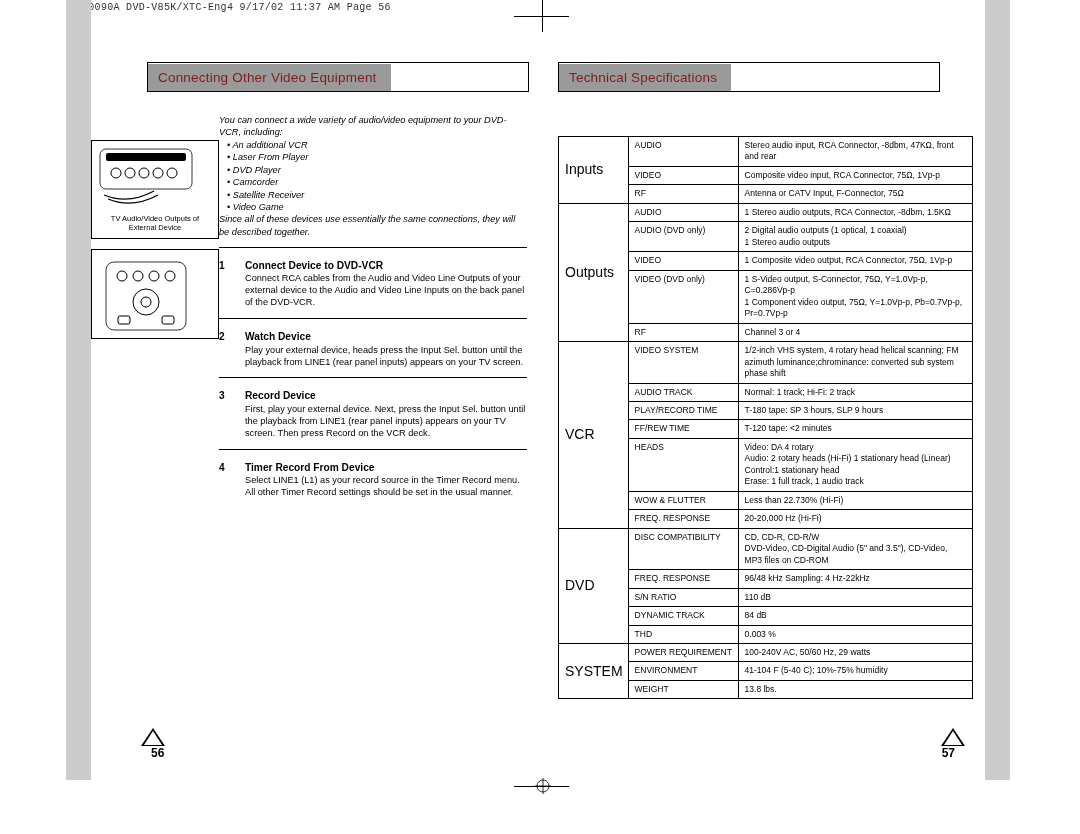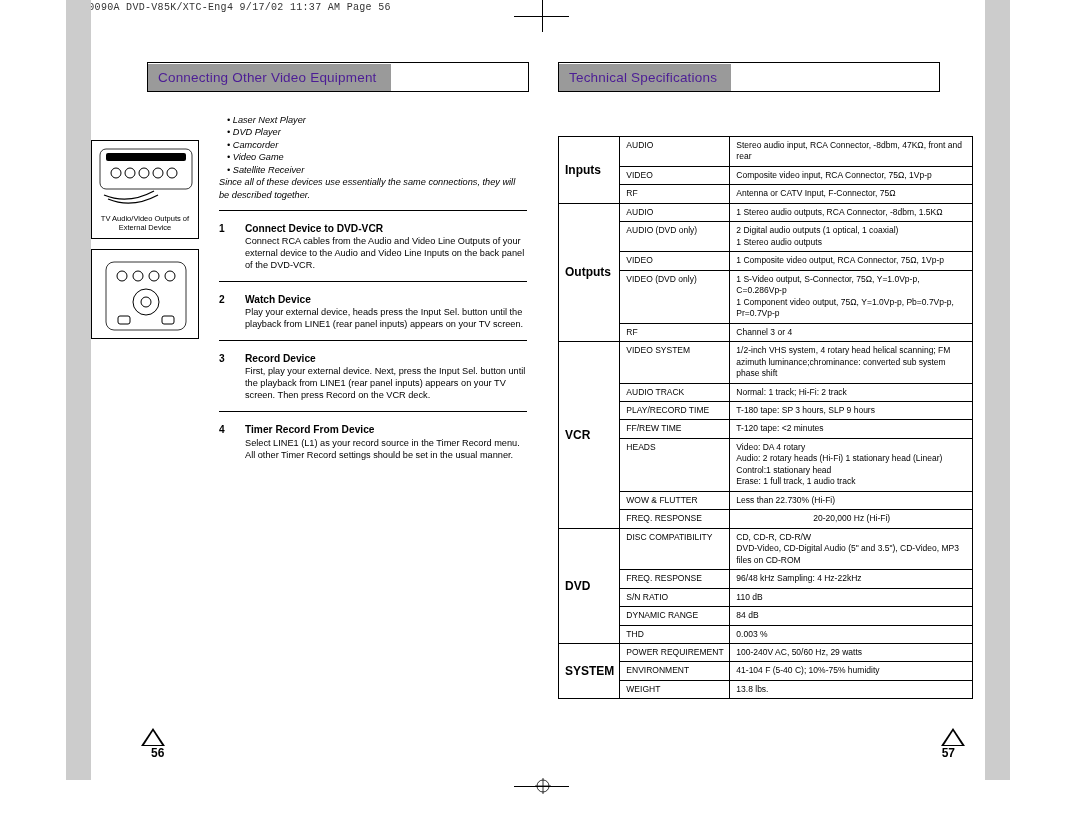--- a/index.html
+++ b/index.html
@@ -12,35 +12,35 @@
   .topmark:after{content:"";position:absolute;left:10px;top:-8px;height:32px;border-left:0.8px solid #000}
   .botmark{position:absolute;left:532px;top:788px;width:20px;height:26px}
   .botmark:before{content:"";position:absolute;left:-18px;top:-2px;width:55px;border-top:0.8px solid #000}
   .botmark svg{position:absolute;left:3px;top:-10px}
   .spread{position:absolute;left:91px;top:44px;width:894px;height:738px;display:flex}
   .page{width:447px;height:100%;position:relative;box-sizing:border-box;padding:10px 10px 0 10px}
   .page-l{padding-left:0}
   .title-box{border:1.3px solid #000;height:28px;display:flex;align-items:center;margin:8px 0 0 0}
   .page-l .title-box{margin-left:56px;margin-right:10px;width:380px}
   .page-r .title-box{margin-left:10px;width:380px}
-  .title-txt{background:#9a9a9a;color:#4c1d95;font-size:13.5px;font-weight:400;padding:6px 14px 6px 10px;letter-spacing:0.2px;height:15px;line-height:15px}
+  .title-txt{background:#9a9a9a;color:#7f1d1d;font-size:13.5px;font-weight:400;padding:6px 14px 6px 10px;letter-spacing:0.2px;height:15px;line-height:15px}
   .left-col{position:absolute;left:0;top:96px;width:116px}
-  .img-box{border:1px solid #000;width:108px;margin-bottom:10px;background:#fff;box-sizing:border-box;padding:6px}
+  .img-box{border:1px solid #000;width:128px;margin-bottom:10px;background:#fff;box-sizing:border-box;padding:6px}
   .caption{font-size:7.5px;text-align:center;line-height:1.2;margin-top:3px}
   .right-col{position:absolute;left:128px;top:70px;width:308px}
   .intro{font-style:italic;font-size:9.2px;line-height:1.35}
   .bullet{padding-left:8px}
   .step{margin-top:11px}
   .step-head{display:flex;font-size:10.2px;font-weight:bold;line-height:1.3}
   .step-num{width:26px}
   .step-body{font-size:9.2px;line-height:1.3;margin-left:26px;margin-top:1px}
   .hr{border-top:0.8px solid #000;margin-top:9px}
   .spec-table{position:absolute;left:20px;top:92px;border-collapse:collapse;width:415px}
   .spec-table td{border:0.8px solid #000;padding:3px 5px 3px 6px;font-size:8.5px;line-height:1.35;vertical-align:top}
-  .spec-table td.cat{font-weight:bold;width:46px;font-size:12px;vertical-align:middle}
+  .spec-table td.cat{font-weight:normal;width:46px;font-size:14px;vertical-align:middle}
   .spec-table td.key{width:98px}
   .pgnum{position:absolute;bottom:22px;font-size:12px;font-weight:bold}
   .page-l .pgnum{left:60px}
   .page-r .pgnum{right:30px}
   .tri{position:absolute;bottom:36px;width:0;height:0;border-left:12px solid transparent;border-right:12px solid transparent;border-bottom:18px solid #000}
   .page-l .tri{left:50px}
   .page-r .tri{right:20px}
   .tri:after{content:"";position:absolute;left:-9px;top:3px;border-left:9px solid transparent;border-right:9px solid transparent;border-bottom:14px solid #fff}
   .svg-area{width:96px;height:auto}
 </style>
@@ -92,25 +92,27 @@
             <circle cx="48" cy="46" r="13" fill="none" stroke="#000"></circle>
             <circle cx="48" cy="46" r="5" fill="none" stroke="#000"></circle>
             <rect x="20" y="60" width="12" height="8" rx="2" fill="none" stroke="#000"></rect>
             <rect x="64" y="60" width="12" height="8" rx="2" fill="none" stroke="#000"></rect>
           </svg>
         </div>
       </div>
 
       <div class="right-col">
         <div class="intro">
-          <div class="bullet">• <span>Laser Next Player</span></div>
+          <div>You can connect a wide variety of audio/video equipment to your DVD-VCR, including:</div>
+          <div class="bullet">• <span>An additional VCR</span></div>
+          <div class="bullet">• <span>Laser From Player</span></div>
           <div class="bullet">• <span>DVD Player</span></div>
           <div class="bullet">• <span>Camcorder</span></div>
+          <div class="bullet">• <span>Satellite Receiver</span></div>
           <div class="bullet">• <span>Video Game</span></div>
-          <div class="bullet">• <span>Satellite Receiver</span></div>
           <div>Since all of these devices use essentially the same connections, they will be described together.</div>
         </div>
         <div class="hr"></div>
         <div id="steps-container">
             <div class="step">
               <div class="step-head">
                 <div class="step-num">1</div>
                 <div>Connect Device to DVD-VCR</div>
               </div>
               <div class="step-body">Connect RCA cables from the Audio and Video Line Outputs of your external device to the Audio and Video Line Inputs on the back panel of the DVD-VCR.</div>
@@ -211,38 +213,38 @@
 Audio:   2 rotary heads (Hi-Fi) 1 stationary head (Linear)
 Control:1 stationary head
 Erase:   1 full track, 1 audio track</td>
             </tr>
             <tr>
               <td class="key">WOW &amp; FLUTTER</td>
               <td style="white-space: pre-line;">Less than 22.730% (Hi-Fi)</td>
             </tr>
             <tr>
               <td class="key">FREQ. RESPONSE</td>
-              <td style="white-space: pre-line; text-align: center;">20-20,000 Hz (Hi-Fi)</td>
+              <td style="white-space: pre-line;">20-20,000 Hz (Hi-Fi)</td>
             </tr>
             <tr>
               <td class="cat" rowspan="5">DVD</td>
               <td class="key">DISC COMPATIBILITY</td>
               <td style="white-space: pre-line;">CD, CD-R, CD-R/W
 DVD-Video, CD-Digital Audio (5" and 3.5"), CD-Video, MP3 files on CD-ROM</td>
             </tr>
             <tr>
               <td class="key">FREQ. RESPONSE</td>
               <td style="white-space: pre-line;">96/48 kHz Sampling: 4 Hz-22kHz</td>
             </tr>
             <tr>
               <td class="key">S/N RATIO</td>
               <td style="white-space: pre-line;">110 dB</td>
             </tr>
             <tr>
-              <td class="key">DYNAMIC RANGE</td>
+              <td class="key">DYNAMIC TRACK</td>
               <td style="white-space: pre-line;">84 dB</td>
             </tr>
             <tr>
               <td class="key">THD</td>
               <td style="white-space: pre-line;">0.003 %</td>
             </tr>
             <tr>
               <td class="cat" rowspan="3">SYSTEM</td>
               <td class="key">POWER REQUIREMENT</td>
               <td style="white-space: pre-line;">100-240V AC, 50/60 Hz, 29 watts</td>

